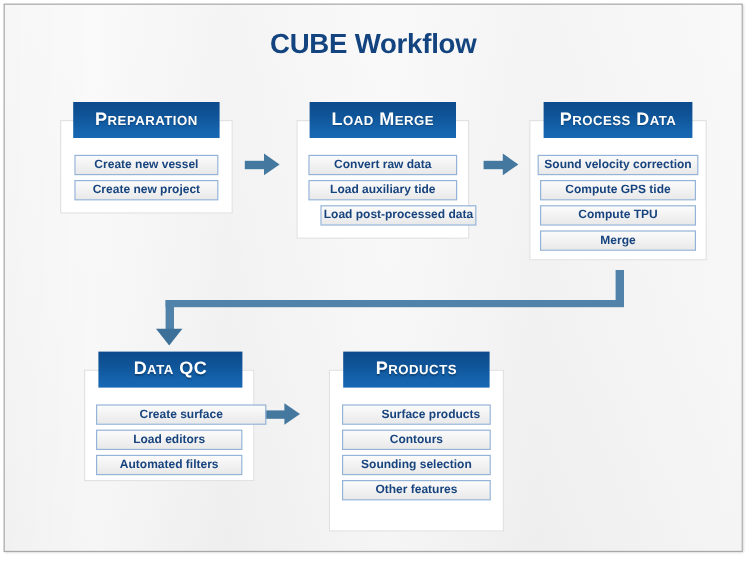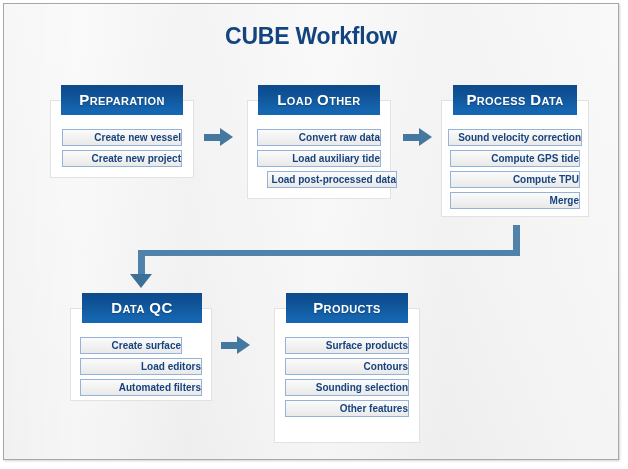--- a/index.html
+++ b/index.html
@@ -83,21 +83,21 @@
   .item {
     position: absolute;
     box-sizing: border-box;
     height: 17px;
     line-height: 15px;
     background: linear-gradient(180deg, #fbfbfb 0%, #f2f2f2 50%, #e9e9e9 100%);
     border: 1px solid #95b3d7;
     color: #17447e;
     font-size: 10px;
     font-weight: bold;
-    text-align: right;
+    text-align: center;
     white-space: nowrap;
     z-index: 4;
   }
 
   
   .arrow-right {
     position: absolute;
     z-index: 3;
   }
   .arrow-right .shaft {
@@ -144,21 +144,21 @@
   <div class="hdr" style="left:57px; top:81px; width:122px;">Preparation</div>
   <div class="item" style="left:58px; top:125px; width:120px;">Create new vessel</div>
   <div class="item" style="left:58px; top:146px; width:120px;">Create new project</div>
 
   <div class="arrow-right" style="left:200px; top:124px; width:33px; height:19px;">
     <div class="shaft"></div>
     <div class="head"></div>
   </div>
 
   <div class="panel" style="left:243px; top:96px; width:144px; height:99px;"></div>
-  <div class="hdr" style="left:254px; top:81px; width:122px;">Load Other</div>
+  <div class="hdr" style="left:254px; top:81px; width:122px;">Load Merge</div>
   <div class="item" style="left:253px; top:125px; width:124px;">Convert raw data</div>
   <div class="item" style="left:253px; top:146px; width:124px;">Load auxiliary tide</div>
   <div class="item" style="left:250px; top:167px; width:130px;margin-left:13px;">Load post-processed data</div>
 
   <div class="arrow-right" style="left:399px; top:124px; width:33px; height:19px;">
     <div class="shaft"></div>
     <div class="head"></div>
   </div>
 
   <div class="panel" style="left:437px; top:96px; width:148px; height:117px;"></div>
@@ -170,21 +170,21 @@
 
   <div class="elbow">
     <div class="seg" style="left:509px; top:221px; width:7px; height:25px;"></div>
     <div class="seg" style="left:134px; top:246px; width:382px; height:6px;"></div>
     <div class="seg" style="left:134px; top:246px; width:7px; height:26px;"></div>
     <div class="dhead" style="left:126px; top:270px;"></div>
   </div>
 
   <div class="panel" style="left:66px; top:304px; width:142px; height:93px;"></div>
   <div class="hdr" style="left:78px; top:289px; width:120px;">Data QC</div>
-  <div class="item" style="left:76px; top:333px; width:102px;">Create surface</div>
+  <div class="item" style="left:76px; top:333px; width:142px;">Create surface</div>
   <div class="item" style="left:76px; top:354px; width:122px;">Load editors</div>
   <div class="item" style="left:76px; top:375px; width:122px;">Automated filters</div>
 
   <div class="arrow-right" style="left:217px; top:332px; width:33px; height:19px;">
     <div class="shaft"></div>
     <div class="head"></div>
   </div>
 
   <div class="panel" style="left:270px; top:304px; width:146px; height:135px;"></div>
   <div class="hdr" style="left:282px; top:289px; width:122px;">Products</div>

